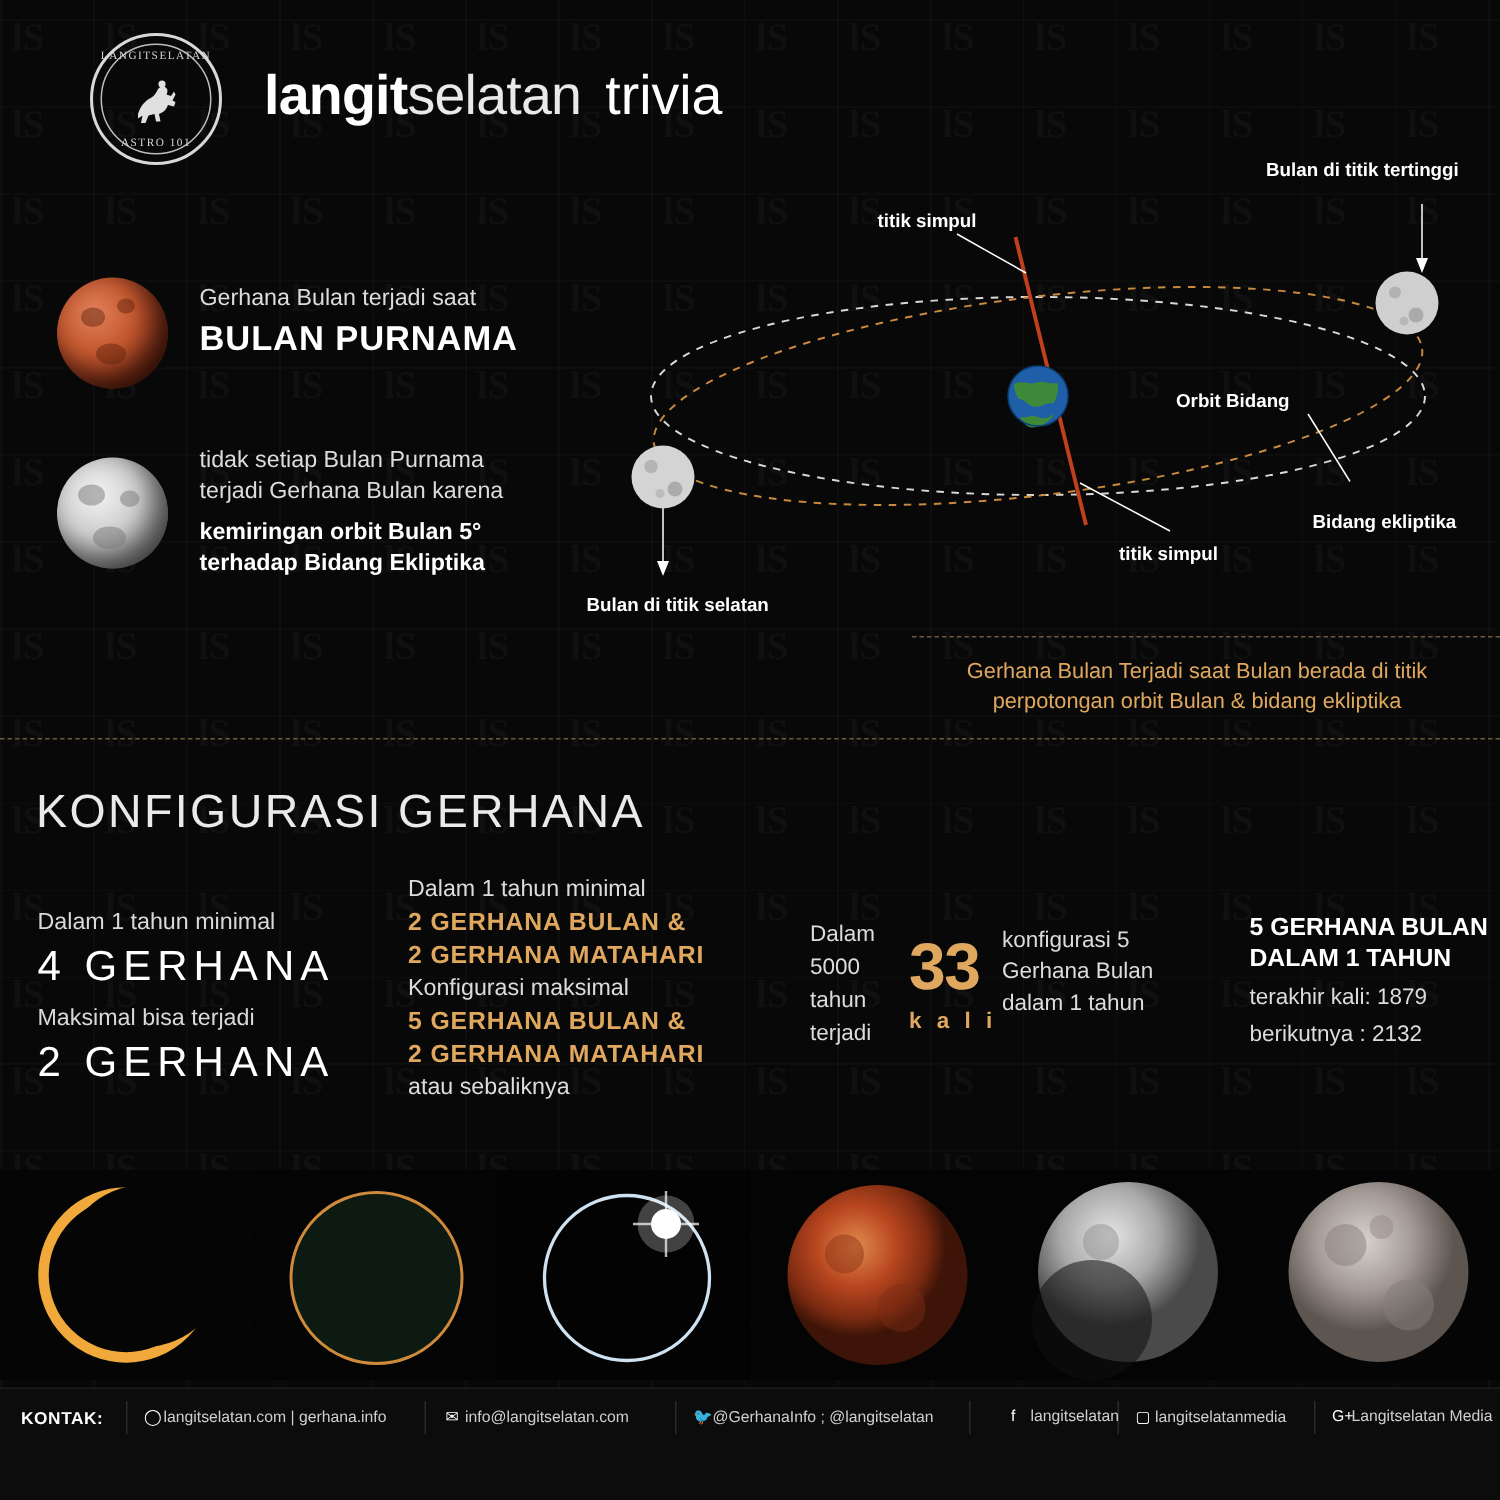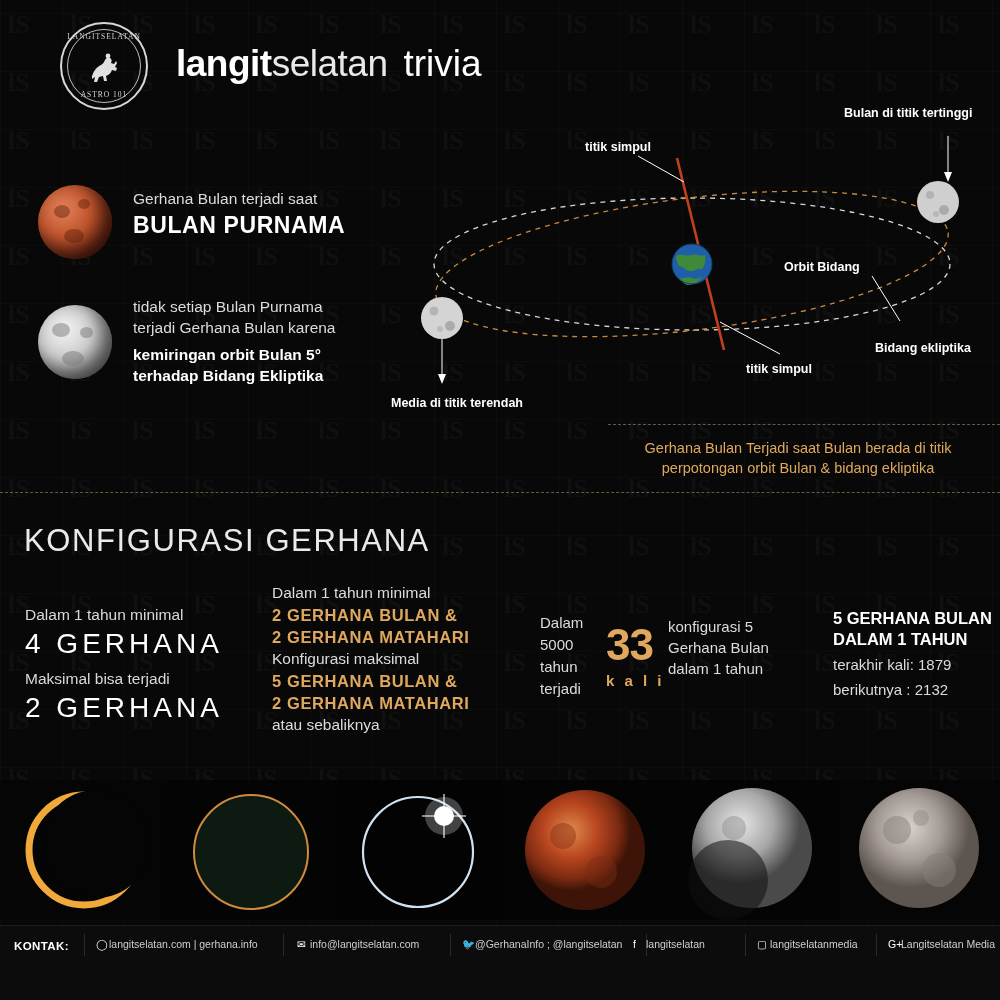--- a/index.html
+++ b/index.html
@@ -583,21 +583,21 @@
 
       <circle cx="62" cy="222" r="21" fill="#d4d4d4"></circle>
       <circle cx="54" cy="215" r="4.5" fill="#b4b4b4"></circle>
       <circle cx="70" cy="230" r="5" fill="#ababab"></circle>
       <circle cx="60" cy="233" r="3" fill="#bbbbbb"></circle>
     </svg>
 
     <div class="dlabel" style="left:205px; top:44px;">titik simpul</div>
     <div class="dlabel" style="left:404px; top:164px;">Orbit Bidang</div>
     <div class="dlabel" style="left:464px; top:10px;">Bulan di titik tertinggi</div>
-    <div class="dlabel" style="left:11px; top:300px;">Media di titik terendah</div>
+    <div class="dlabel" style="left:11px; top:300px;">Bulan di titik selatan</div>
     <div class="dlabel" style="left:495px; top:245px;">Bidang ekliptika</div>
     <div class="dlabel" style="left:366px; top:266px;">titik simpul</div>
   </div>
 
   <div class="divider" style="left:608px; top:424px; width:392px;"></div>
   <div id="note-orbit">
     <div>Gerhana Bulan Terjadi saat Bulan berada di titik</div>
     <div>perpotongan orbit Bulan &amp; bidang ekliptika</div>
   </div>
   <div class="divider" style="left:0px; top:492px; width:1000px;"></div>
@@ -727,21 +727,21 @@
 
     <div class="fitem" style="left:96px">
       <span class="ic">◯</span><span>langitselatan.com | gerhana.info</span>
     </div>
     <div class="fitem" style="left:297px">
       <span class="ic">✉</span><span>info@langitselatan.com</span>
     </div>
     <div class="fitem" style="left:462px">
       <span class="ic">🐦</span><span>@GerhanaInfo ; @langitselatan</span>
     </div>
-    <div class="fitem" style="left:633px">
+    <div class="fitem" style="left:674px">
       <span class="ic">f</span><span>langitselatan</span>
     </div>
     <div class="fitem" style="left:757px">
       <span class="ic">▢</span><span>langitselatanmedia</span>
     </div>
     <div class="fitem" style="left:888px">
       <span class="ic">G+</span><span>Langitselatan Media</span>
     </div>
   </div>
 

